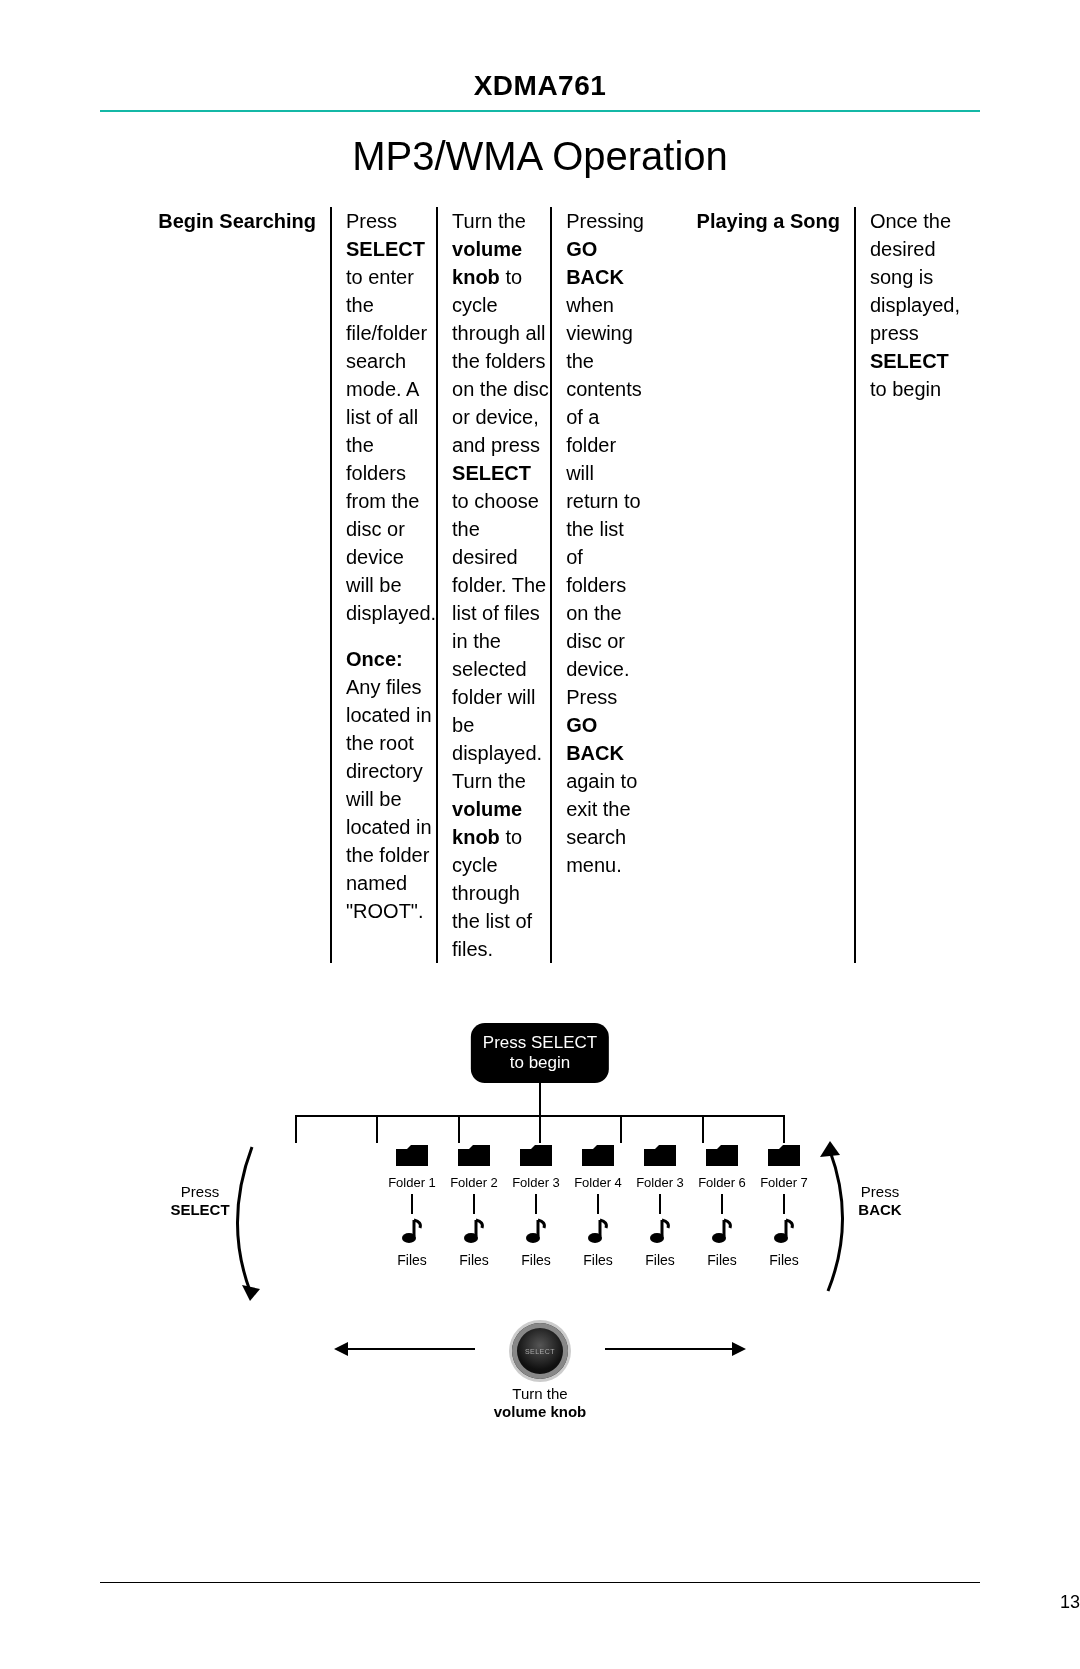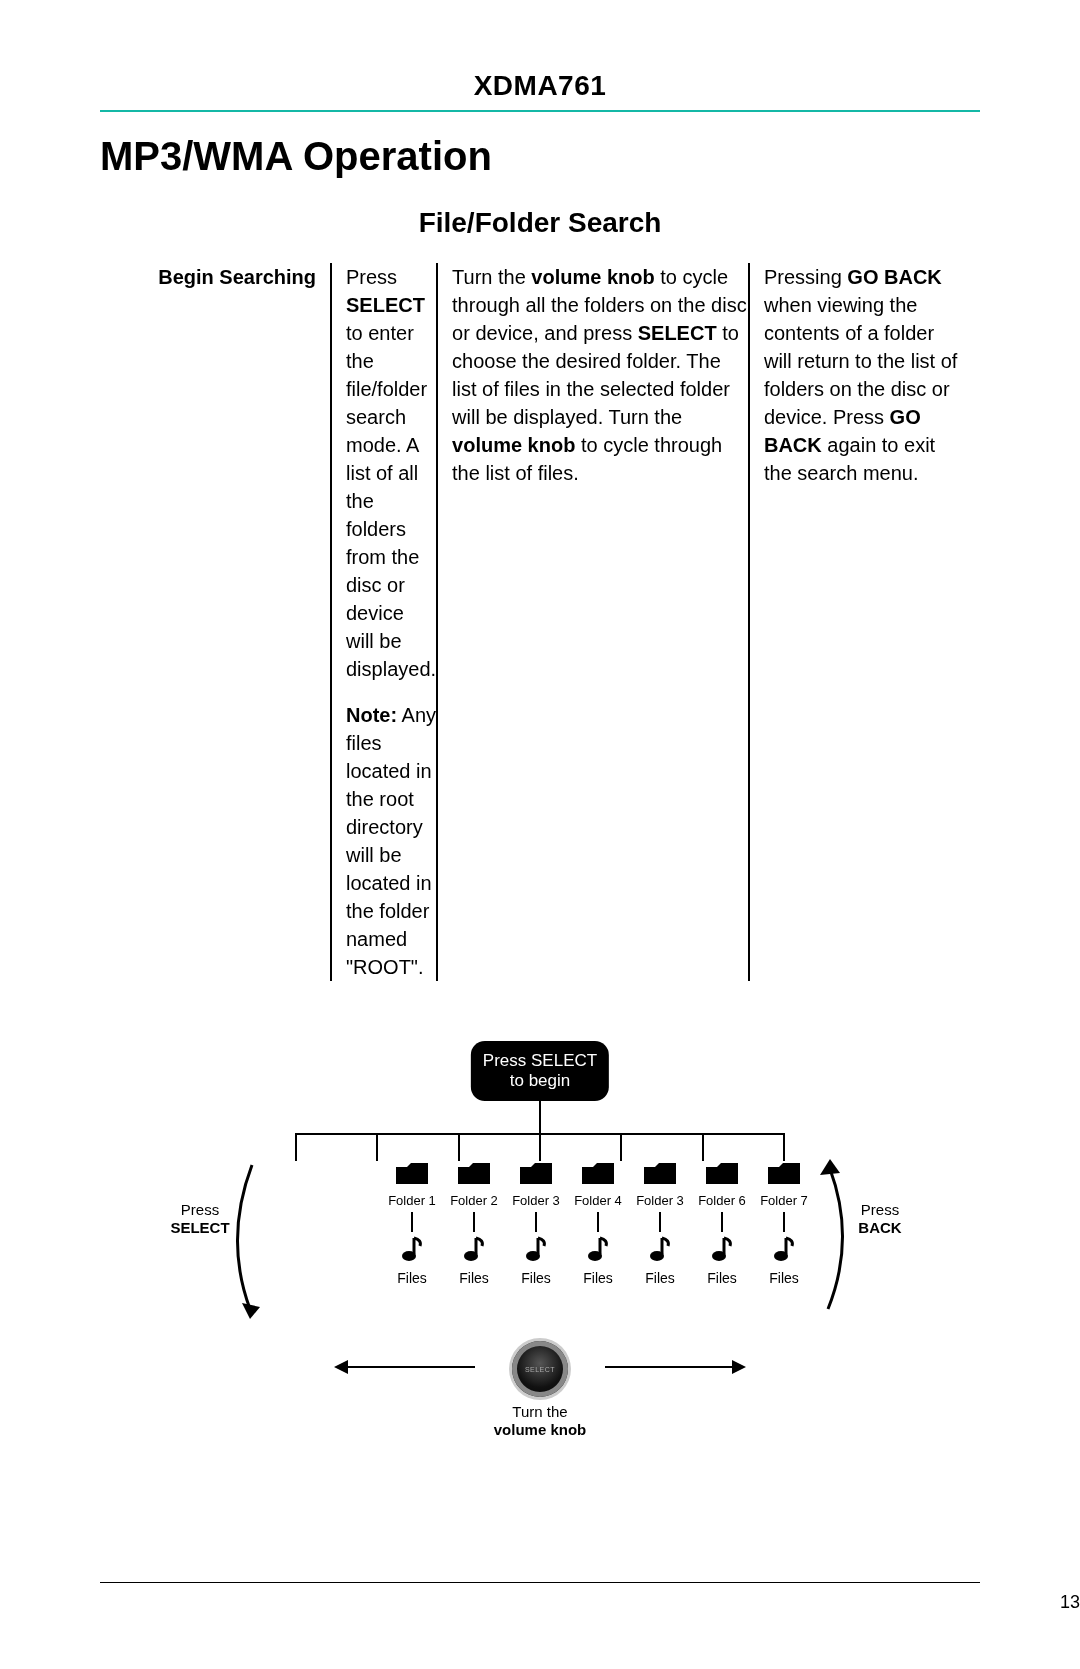--- a/index.html
+++ b/index.html
@@ -17,22 +17,23 @@
   .model-row {
     text-align: center;
     font-size: 28px;
     font-weight: bold;
     border-bottom: 2px solid #14b8a6;
     padding-bottom: 8px;
     margin-bottom: 22px;
     letter-spacing: 0.5px;
   }
   .main-title {
+    text-align: center;
     font-size: 40px;
-    font-weight: bold;
+    font-weight: normal;
     margin-bottom: 28px;
   }
   .sub-title {
     text-align: center;
     font-size: 28px;
     font-weight: bold;
     margin-bottom: 24px;
   }
   .sections {
     display: flex;
@@ -180,38 +181,43 @@
     text-align: right;
     font-size: 18px;
   }
 </style>
 </head>
 <body>
 
 <div class="page">
   <div class="model-row">XDMA761</div>
   <div class="main-title">MP3/WMA Operation</div>
-  <div class="sub-title">File/Folder Search</div>
 
   <div class="sections" id="sections-table">
       <div class="sec-row">
         <div class="sec-label">Begin Searching</div>
         <div class="sec-body">
           <p><span>Press </span><span class="bold">SELECT</span><span> to enter the file/folder search mode. A list of all the folders from the disc or device will be displayed.</span></p>
-          <p><span class="bold">Note:</span><span> Any files located in the root directory will be located in the folder named "ROOT".</span></p>
+          <p><span class="bold">Once:</span><span> Any files located in the root directory will be located in the folder named "ROOT".</span></p>
         </div>
       </div>
       <div class="sec-row">
         <div class="sec-body">
           <p><span>Turn the </span><span class="bold">volume knob</span><span> to cycle through all the folders on the disc or device, and press </span><span class="bold">SELECT</span><span> to choose the desired folder. The list of files in the selected folder will be displayed. Turn the </span><span class="bold">volume knob</span><span> to cycle through the list of files.</span></p>
         </div>
       </div>
       <div class="sec-row">
         <div class="sec-body">
           <p><span>Pressing </span><span class="bold">GO BACK</span><span> when viewing the contents of a folder will return to the list of folders on the disc or device. Press </span><span class="bold">GO BACK</span><span> again to exit the search menu.</span></p>
+        </div>
+      </div>
+      <div class="sec-row">
+        <div class="sec-label">Playing a Song</div>
+        <div class="sec-body" style="padding-bottom: 0px;">
+          <p><span>Once the desired song is displayed, press </span><span class="bold">SELECT</span><span> to begin</span></p>
         </div>
       </div>
     </div>
 
   <div class="diagram">
     <div class="begin-bubble">
       <span>Press SELECT</span><br>
       <span>to begin</span>
     </div>
     <div class="bus-stem"></div>

